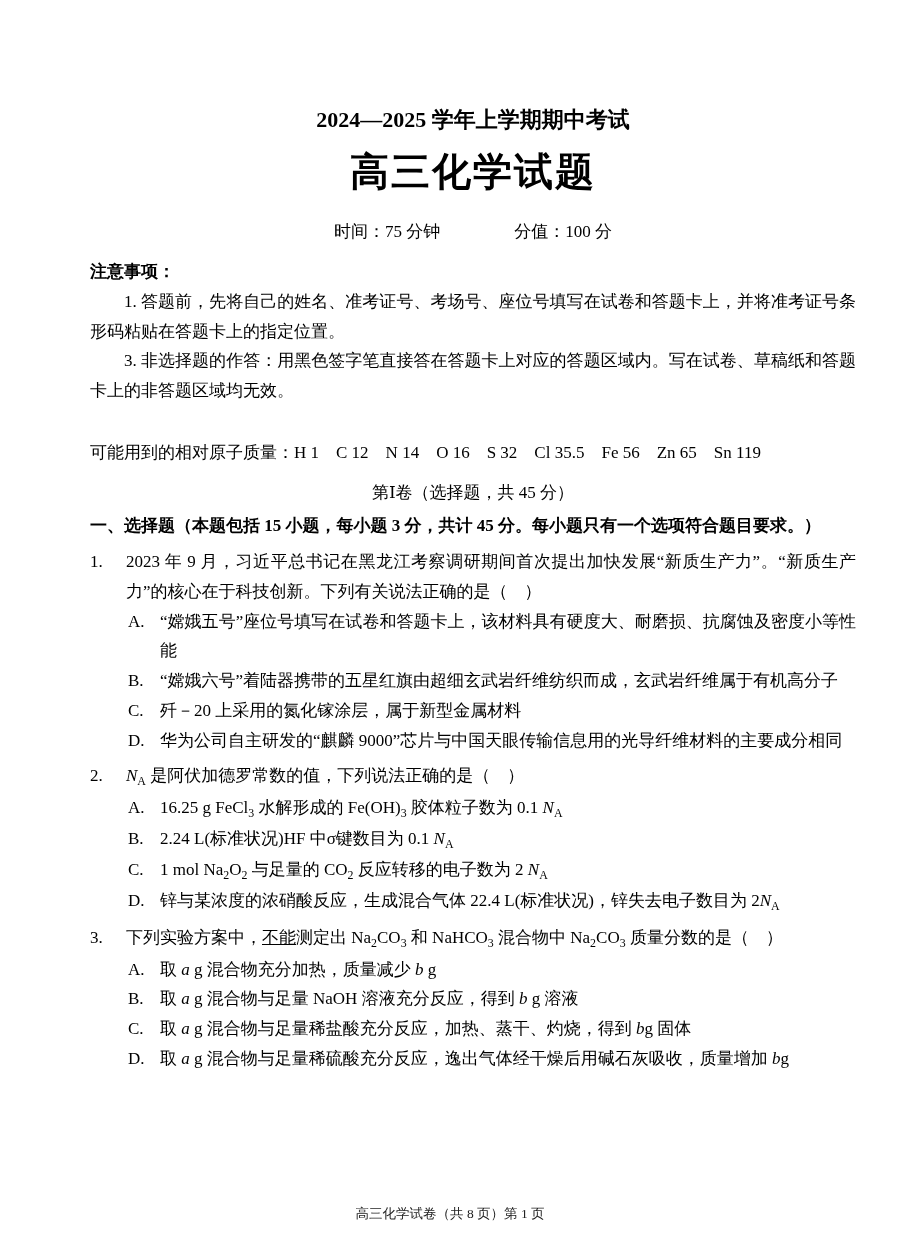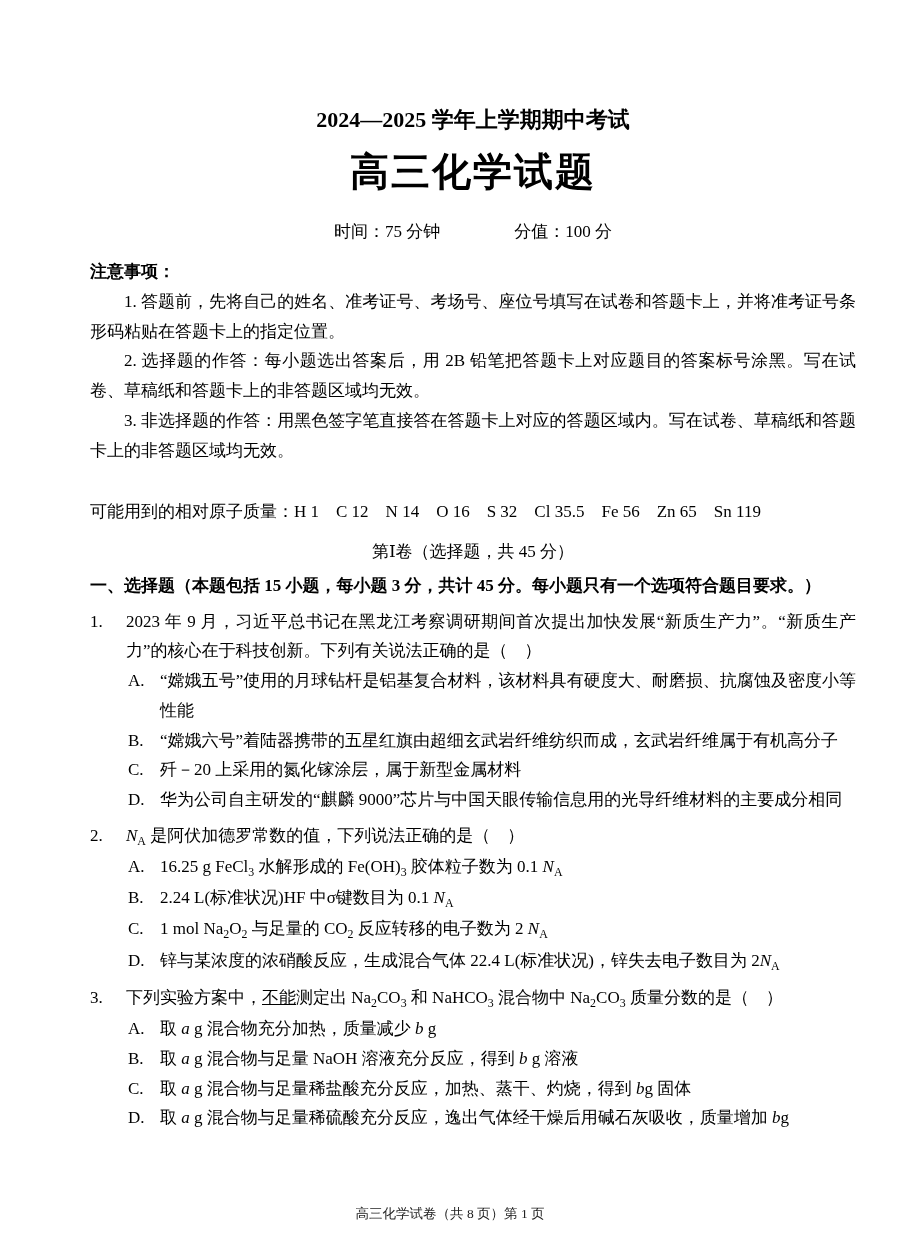--- a/index.html
+++ b/index.html
@@ -84,36 +84,35 @@
   <h1 class="title1">2024—2025 学年上学期期中考试</h1>
   <h2 class="title2">高三化学试题</h2>
 
   <div class="meta">
     <span>时间：75 分钟</span>
     <span>分值：100 分</span>
   </div>
 
   <div class="notice-heading">注意事项：</div>
   <p class="notice-item">1. 答题前，先将自己的姓名、准考证号、考场号、座位号填写在试卷和答题卡上，并将准考证号条形码粘贴在答题卡上的指定位置。</p>
-  <p class="notice-item">2. 选择题的作答：每小题选出答案后，用 2B 铅笔把答题卡上对应题目的答案标号涂黑。写在试卷、草稿纸和答题卡上的非答题区域均无效。</p>
   <p class="notice-item">3. 非选择题的作答：用黑色签字笔直接答在答题卡上对应的答题区域内。写在试卷、草稿纸和答题卡上的非答题区域均无效。</p>
 
   <p class="atomic">可能用到的相对原子质量：H 1　C 12　N 14　O 16　S 32　Cl 35.5　Fe 56　Zn 65　Sn 119</p>
 
   <div class="section-title">第Ⅰ卷（选择题，共 45 分）</div>
   <div class="part-title">一、选择题（本题包括 15 小题，每小题 3 分，共计 45 分。每小题只有一个选项符合题目要求。）</div>
 
   <div class="question">
     <div class="q-stem">
       <span class="q-num">1.</span>
       <div class="q-text">2023 年 9 月，习近平总书记在黑龙江考察调研期间首次提出加快发展“新质生产力”。“新质生产力”的核心在于科技创新。下列有关说法正确的是（　）</div>
     </div>
     <div class="option">
       <span class="opt-label">A.</span>
-      <div class="opt-text">“嫦娥五号”使用的月球钻杆是铝基复合材料，该材料具有硬度大、耐磨损、抗腐蚀及密度小等性能</div>
+      <div class="opt-text">“嫦娥五号”座位号填写在试卷和答题卡上，该材料具有硬度大、耐磨损、抗腐蚀及密度小等性能</div>
     </div>
     <div class="option">
       <span class="opt-label">B.</span>
       <div class="opt-text">“嫦娥六号”着陆器携带的五星红旗由超细玄武岩纤维纺织而成，玄武岩纤维属于有机高分子</div>
     </div>
     <div class="option">
       <span class="opt-label">C.</span>
       <div class="opt-text">歼－20 上采用的氮化镓涂层，属于新型金属材料</div>
     </div>
     <div class="option">

